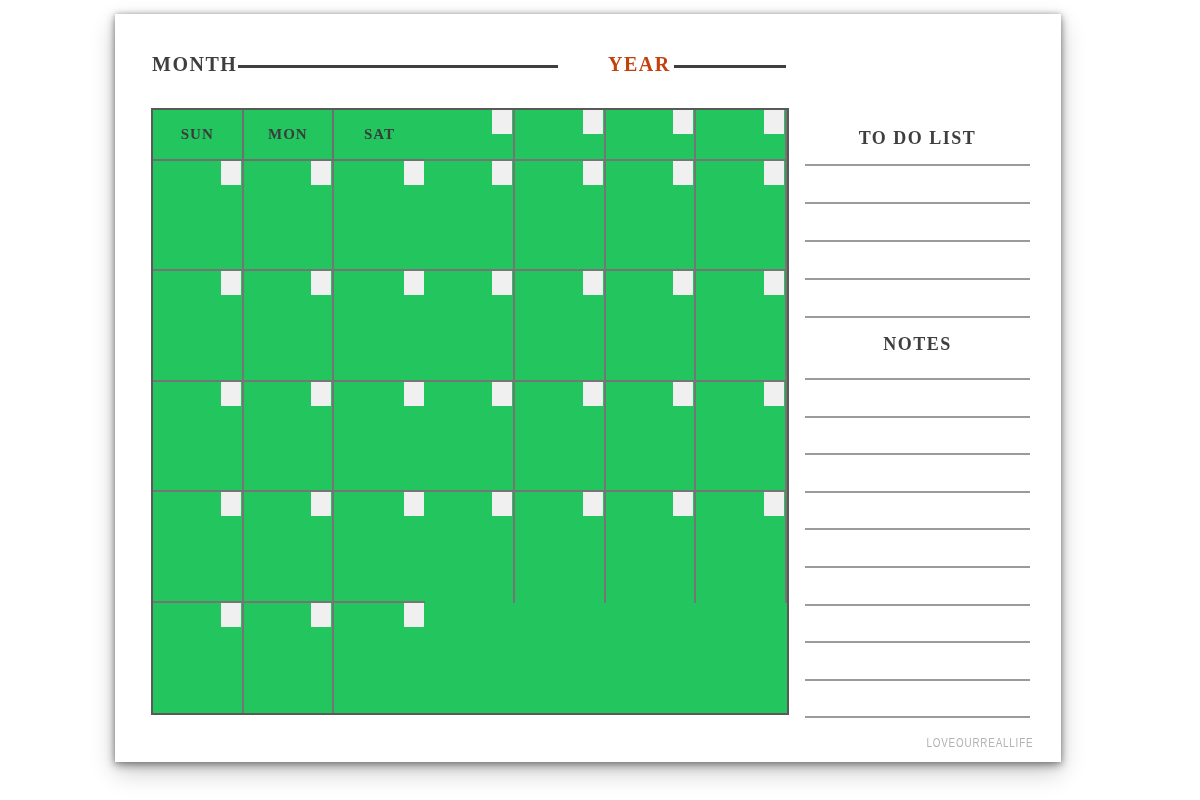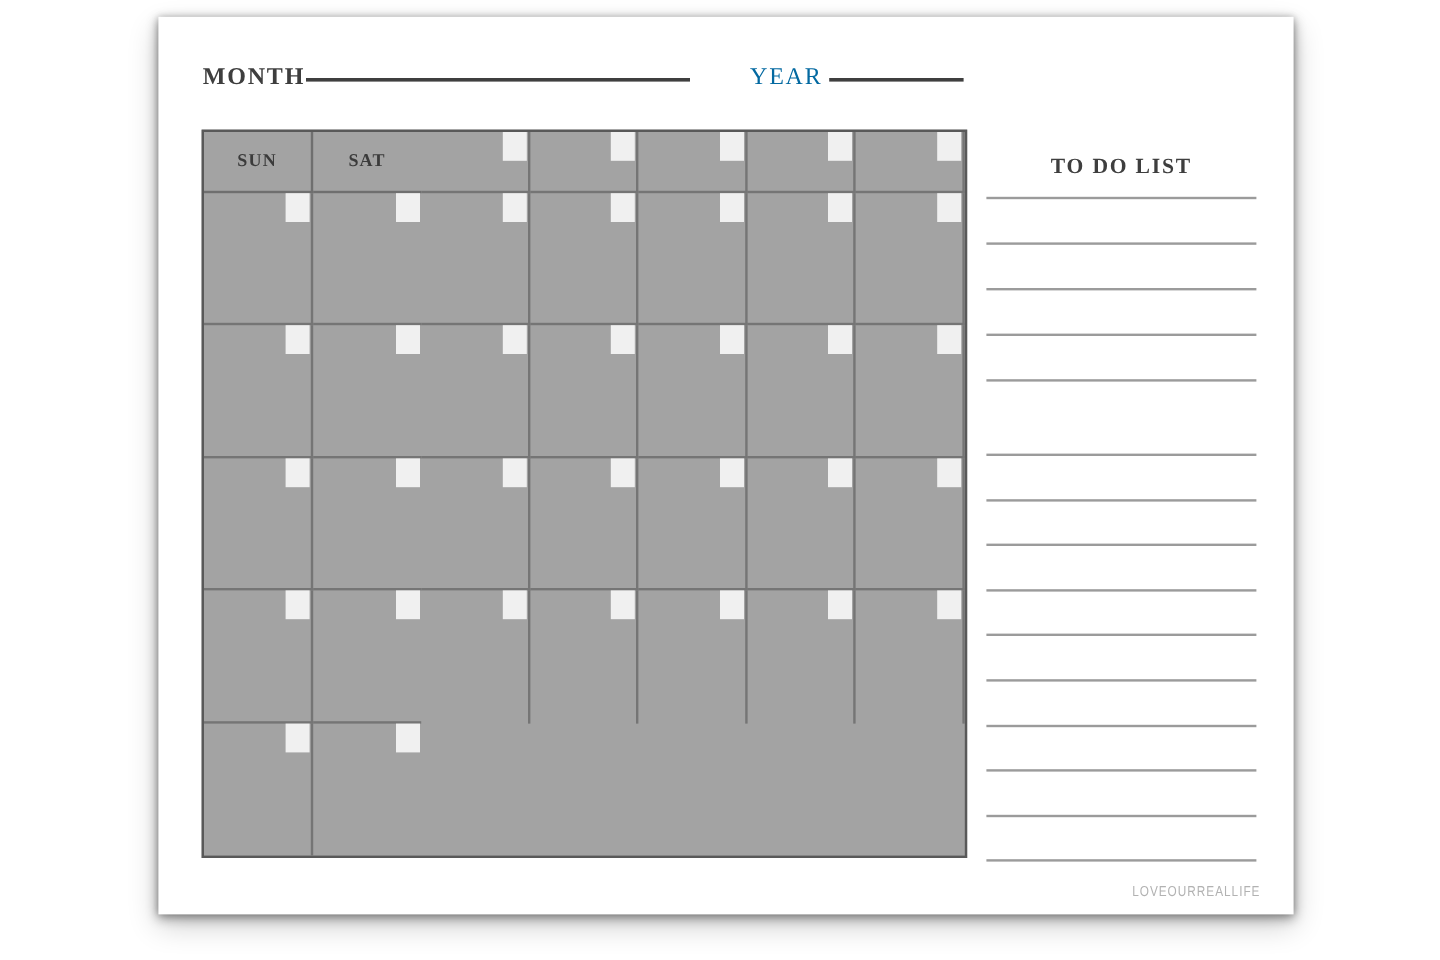--- a/index.html
+++ b/index.html
@@ -1,32 +1,32 @@
 <!DOCTYPE html>
 <html><head>
 <meta charset="utf-8">
 <style>
   html,body{margin:0;padding:0;background:#ffffff;width:1200px;height:800px;overflow:hidden;
     font-family:"Liberation Serif", serif;}
   .canvas{position:relative;width:1200px;height:800px;background:#ffffff;}
-  .sheet{position:absolute;left:132px;top:14px;width:946px;height:748px;background:#ffffff;
+  .sheet{position:absolute;left:115px;top:14px;width:946px;height:748px;background:#ffffff;
     box-shadow:0 3px 9px rgba(0,0,0,0.42), 0 10px 24px rgba(0,0,0,0.20), 0 0 5px rgba(0,0,0,0.18);}
 
   
   .month-label{position:absolute;left:37px;top:39px;font-size:20px;font-weight:bold;
     letter-spacing:1.5px;color:#3e3e3e;}
   .month-line{position:absolute;left:123px;top:51px;width:320px;border-top:3px solid #3f3f3f;}
-  .year-label{position:absolute;left:493px;top:39px;font-size:20px;font-weight:normal;
-    letter-spacing:1.5px;color:#0369a1;}
+  .year-label{position:absolute;left:493px;top:39px;font-size:20px;font-weight:bold;
+    letter-spacing:1.5px;color:#c2410c;}
   .year-line{position:absolute;left:559px;top:51px;width:112px;border-top:3px solid #3f3f3f;}
 
   
   .calendar{position:absolute;left:36px;top:94px;width:638px;height:607px;box-sizing:border-box;
     border:2px solid #595959;display:grid;grid-template-columns:repeat(7,1fr);
-    grid-template-rows:51px repeat(5,1fr);background:#a3a3a3;}
+    grid-template-rows:51px repeat(5,1fr);background:#22c55e;}
   .cal-hcell{border-right:2px solid #6f6f6f;border-bottom:2px solid #6f6f6f;
     display:flex;align-items:center;justify-content:center;
     font-size:15px;font-weight:bold;letter-spacing:1px;color:#3b3b3b;}
   .cal-cell{position:relative;border-right:2px solid #757575;border-bottom:2px solid #757575;}
   .last-col{border-right:none;}
   .last-row{border-bottom:none;}
   .day-num-box{position:absolute;top:0;right:1px;width:20px;height:24px;background:#f0f0f0;}
 
   
   .sidebar{position:absolute;left:690px;top:0;width:225px;height:738px;}
@@ -46,20 +46,21 @@
 <div class="canvas">
   <div class="sheet">
 
     <div class="month-label">MONTH</div>
     <div class="month-line"></div>
     <div class="year-label">YEAR</div>
     <div class="year-line"></div>
 
     <div class="calendar" id="calendar">
         <div class="cal-hcell">SUN</div>
+        <div class="cal-hcell">MON</div>
         <div class="cal-hcell last-col">SAT</div>
         <div class="cal-cell">
           <div class="day-num-box"></div>
         </div>
         <div class="cal-cell">
           <div class="day-num-box"></div>
         </div>
         <div class="cal-cell">
           <div class="day-num-box"></div>
         </div>
@@ -156,20 +157,21 @@
         <div class="cal-cell last-row">
           <div class="day-num-box"></div>
         </div>
         <div class="cal-cell last-col last-row">
           <div class="day-num-box"></div>
         </div>
       </div>
 
     <div class="sidebar">
       <div class="side-title todo-title">TO DO LIST</div>
+      <div class="side-title notes-title">NOTES</div>
     <div class="rule" style="top: 150px;"></div>
         <div class="rule" style="top: 188px;"></div>
         <div class="rule" style="top: 226px;"></div>
         <div class="rule" style="top: 264px;"></div>
         <div class="rule" style="top: 302px;"></div>
         <div class="rule" style="top: 364px;"></div>
         <div class="rule" style="top: 401.6px;"></div>
         <div class="rule" style="top: 439.2px;"></div>
         <div class="rule" style="top: 476.8px;"></div>
         <div class="rule" style="top: 514.4px;"></div>

